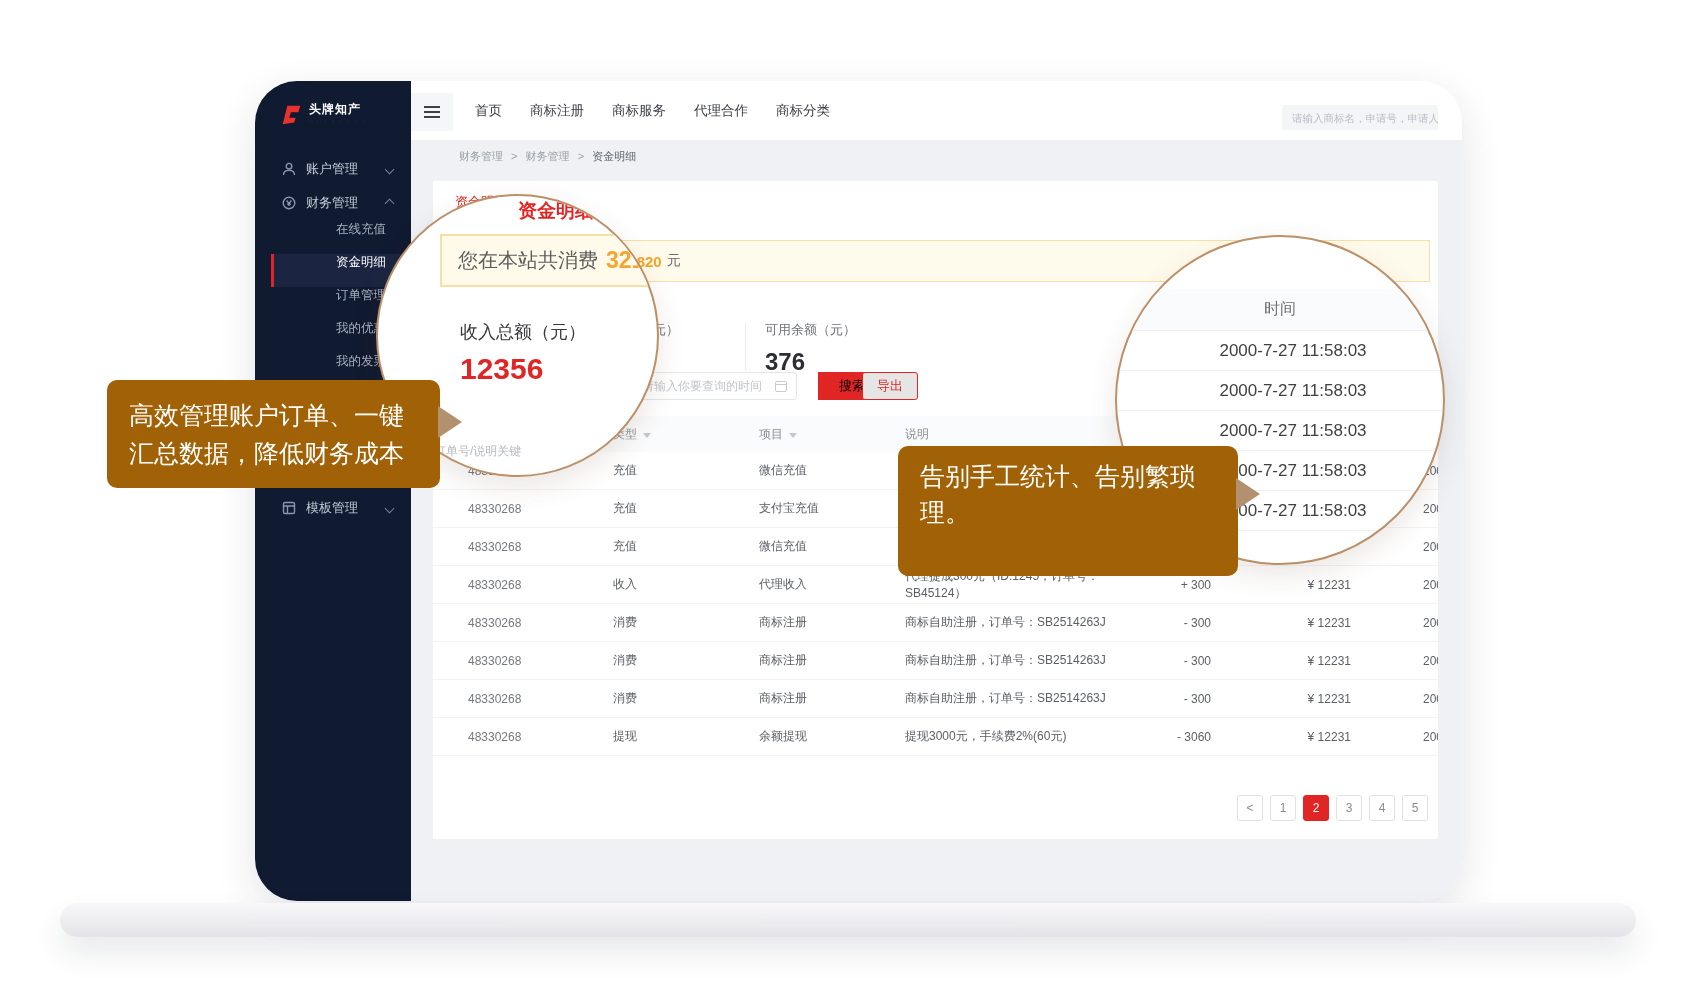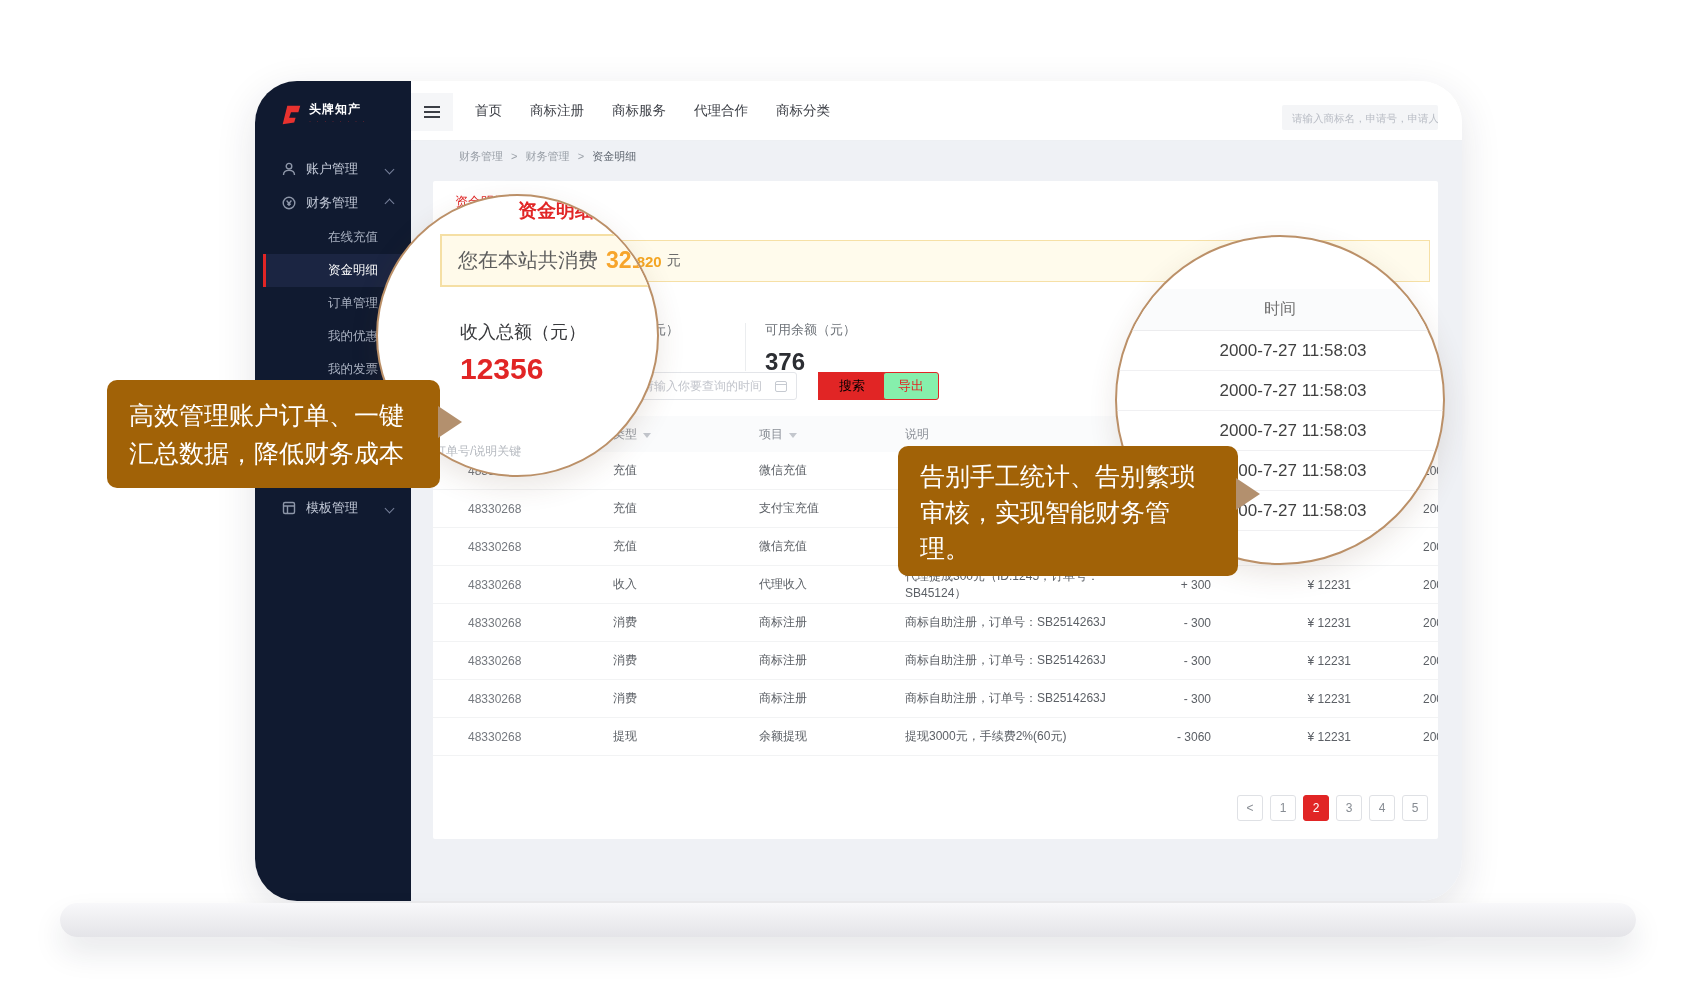--- a/index.html
+++ b/index.html
@@ -16,21 +16,21 @@
 
   
   .sidebar { position:absolute; left:0; top:0; width:156px; height:100%; background:#101a30; }
   .logo { position:absolute; left:24px; top:22px; display:flex; align-items:flex-start; gap:6px; }
   .logo-txt { color:#fff; font-size:12px; font-weight:bold; letter-spacing:1px; line-height:1.1; }
   .logo-sub { color:#e8322f; font-size:6px; letter-spacing:2px; margin-top:2px; }
   .side-item { position:absolute; left:0; width:100%; height:32px; display:flex; align-items:center;
                padding-left:26px; color:#c3cad8; font-size:13px; cursor:pointer; }
   .side-item .icon { width:16px; height:16px; margin-right:9px; display:inline-flex; }
   .side-item .chev { position:absolute; right:18px; }
-  .sub-item { position:absolute; left:8px; width:100%; height:33px; display:flex; align-items:center;
+  .sub-item { position:absolute; left:16px; width:100%; height:33px; display:flex; 
               padding-left:65px; color:#a9b1c1; font-size:12.5px; cursor:pointer; }
   .sub-item.active { background:#1b2542; color:#ffffff; }
   .sub-item.active::before { content:""; position:absolute; left:0; top:0; width:3px; height:100%; background:#e12525; }
   .chev { width:7px; height:7px; border-right:1.5px solid #76809a; border-bottom:1.5px solid #76809a; display:inline-block; }
   .chev.down { transform:rotate(45deg); }
   .chev.up { transform:rotate(-135deg); }
 
   
   .topnav { position:absolute; left:156px; top:0; right:0; height:60px; background:#fff;
             border-bottom:1px solid #eef0f3; display:flex; align-items:center; }
@@ -64,21 +64,21 @@
   .stat .val { font-size:24px; font-weight:bold; color:#2c2e33; margin-top:9px; }
   .stat-div { position:absolute; left:312px; top:142px; width:1px; height:48px; background:#ebedef; }
 
   .date-input { position:absolute; left:198px; top:191px; width:166px; height:28px; border:1px solid #e3e5e9;
                 border-radius:3px; display:flex; align-items:center; padding-left:10px; background:#fff; }
   .date-input span.ph { font-size:12px; color:#c2c5cc; flex:1; }
   .cal { width:12px; height:11px; border:1px solid #c6cad1; border-radius:2px; position:relative; margin-right:9px; }
   .cal::before { content:""; position:absolute; top:2px; left:0; right:0; height:1px; background:#c6cad1; }
   .btn-search { position:absolute; left:385px; top:191px; width:68px; height:28px; background:#e12525; color:#000000;
                 font-size:13px; border:none; border-radius:0; cursor:pointer; }
-  .btn-export { position:absolute; left:450px; top:191px; width:56px; height:28px; background:#86efac; color:#e12525;
+  .btn-export { position:absolute; left:429px; top:191px; width:56px; height:28px; background:#e5e5e5; color:#e12525;
                 font-size:13px; border:1px solid #e12525; border-radius:3px; cursor:pointer; }
 
   
   .table { position:absolute; left:0; top:235px; width:1130px; }
   .trow { display:grid; grid-template-columns:145px 146px 146px 220px 90px 140px 200px;
           padding-left:35px; align-items:center; }
   .thead { height:36px; background:#fafbfc; font-size:12px; color:#8b9097; }
   .tbody-row { height:38px; border-bottom:1px solid #f2f3f4; font-size:12px; color:#5c6066; background:#fff; }
   .tbody-row:first-of-type { border-top:1px solid #f2f3f4; }
   .cell-order { color:#75797f; }
@@ -364,17 +364,16 @@
     <div class="m-time-row" style="top:214px">2000-7-27 11:58:03</div>
     <div class="m-time-row" style="top:254px">2000-7-27 11:58:03</div>
   </div>
 
   <div class="callout co-left">
     <div>高效管理账户订单、一键</div>
     <div>汇总数据，降低财务成本</div>
   </div>
   <div class="callout co-right">
     <div>告别手工统计、告别繁琐</div>
-    <div>审核，实现智能财务管</div>
     <div>理。</div>
   </div>
 
 </div>
 
 </body></html>

